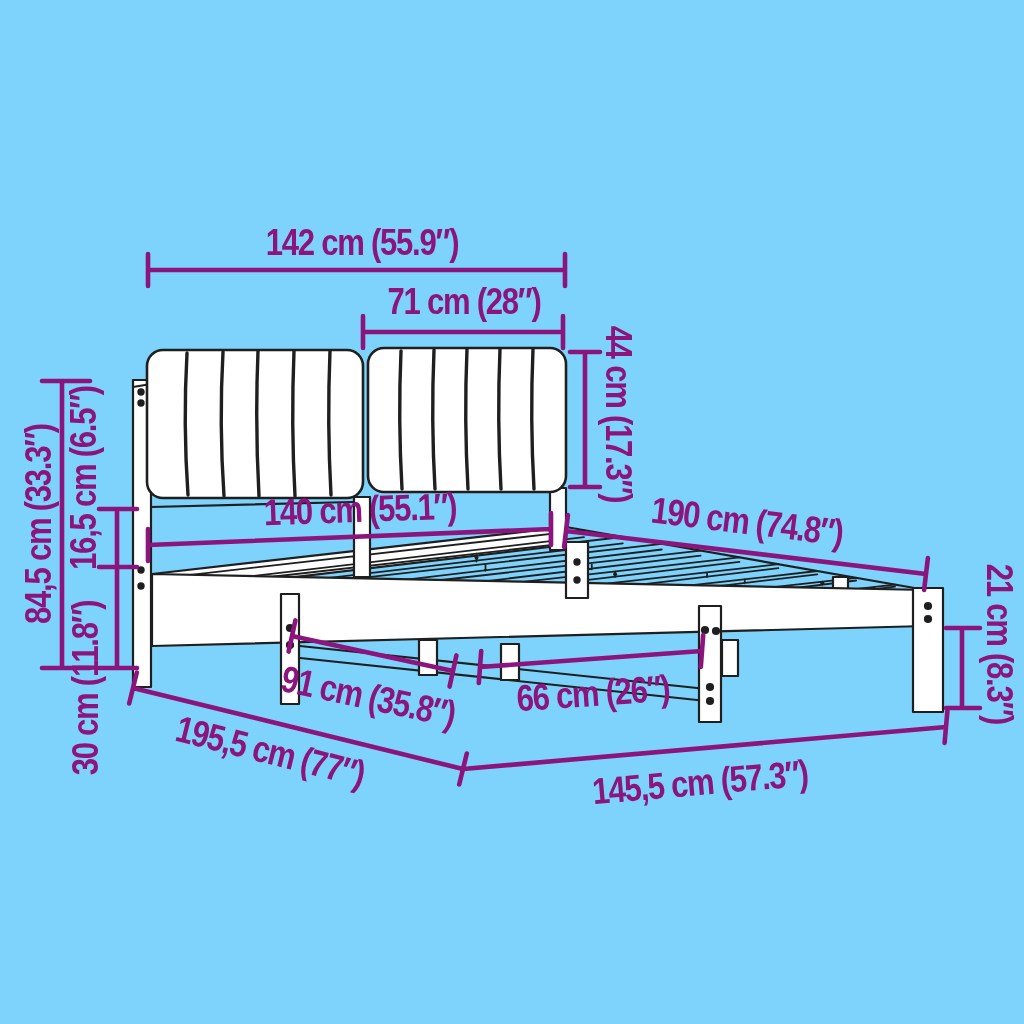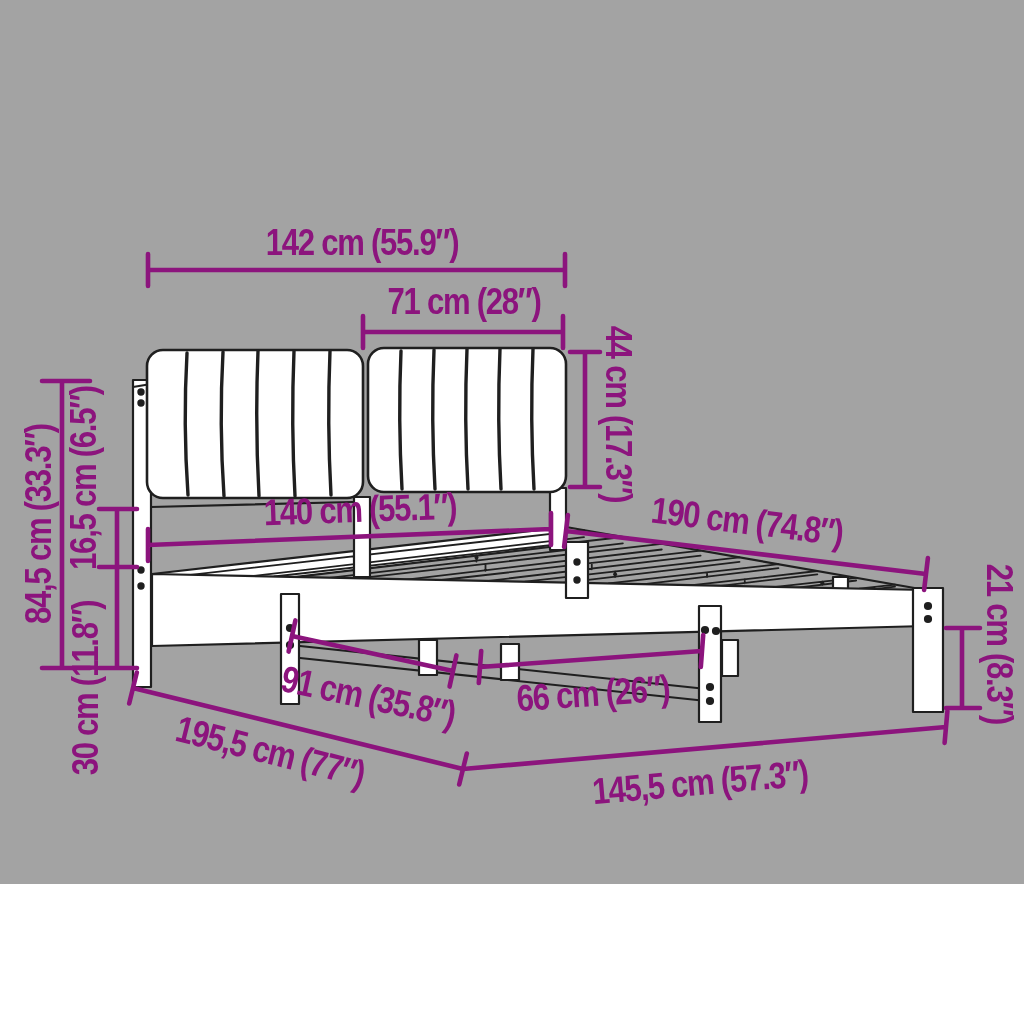--- a/index.html
+++ b/index.html
@@ -1,16 +1,16 @@
 <!DOCTYPE html>
 <html style="--dim: #8C147D;"><head>
 <meta charset="utf-8">
 <style>
   html,body{margin:0;padding:0;background:#fff;}
-  .stage{position:relative;width:1024px;height:884px;background:#a3a3a3;overflow:hidden;
+  .stage{position:relative;width:1024px;height:1024px;background:#7dd3fc;overflow:hidden;
          font-family:"Liberation Sans","DejaVu Sans",sans-serif;}
   .stage svg{position:absolute;left:0;top:0;}
   .dim-label{position:absolute;white-space:nowrap;font-weight:700;font-size:37px;
              letter-spacing:-1.5px;color:var(--dim,#8C147D);}
   
   .lbl-w142 {left:362px;top:243px;transform:translate(-50%,-50%) scaleX(.84);}
   .lbl-w71  {left:464px;top:302px;transform:translate(-50%,-50%) scaleX(.84);}
   .lbl-h44  {left:618px;top:414px;transform:translate(-50%,-50%) rotate(90deg) scaleX(.84);}
   .lbl-w140 {left:360px;top:510px;transform:translate(-50%,-50%) rotate(-2deg) scaleX(.84);}
   .lbl-l190 {left:747px;top:522px;transform:translate(-50%,-50%) rotate(7deg) scaleX(.84);}

